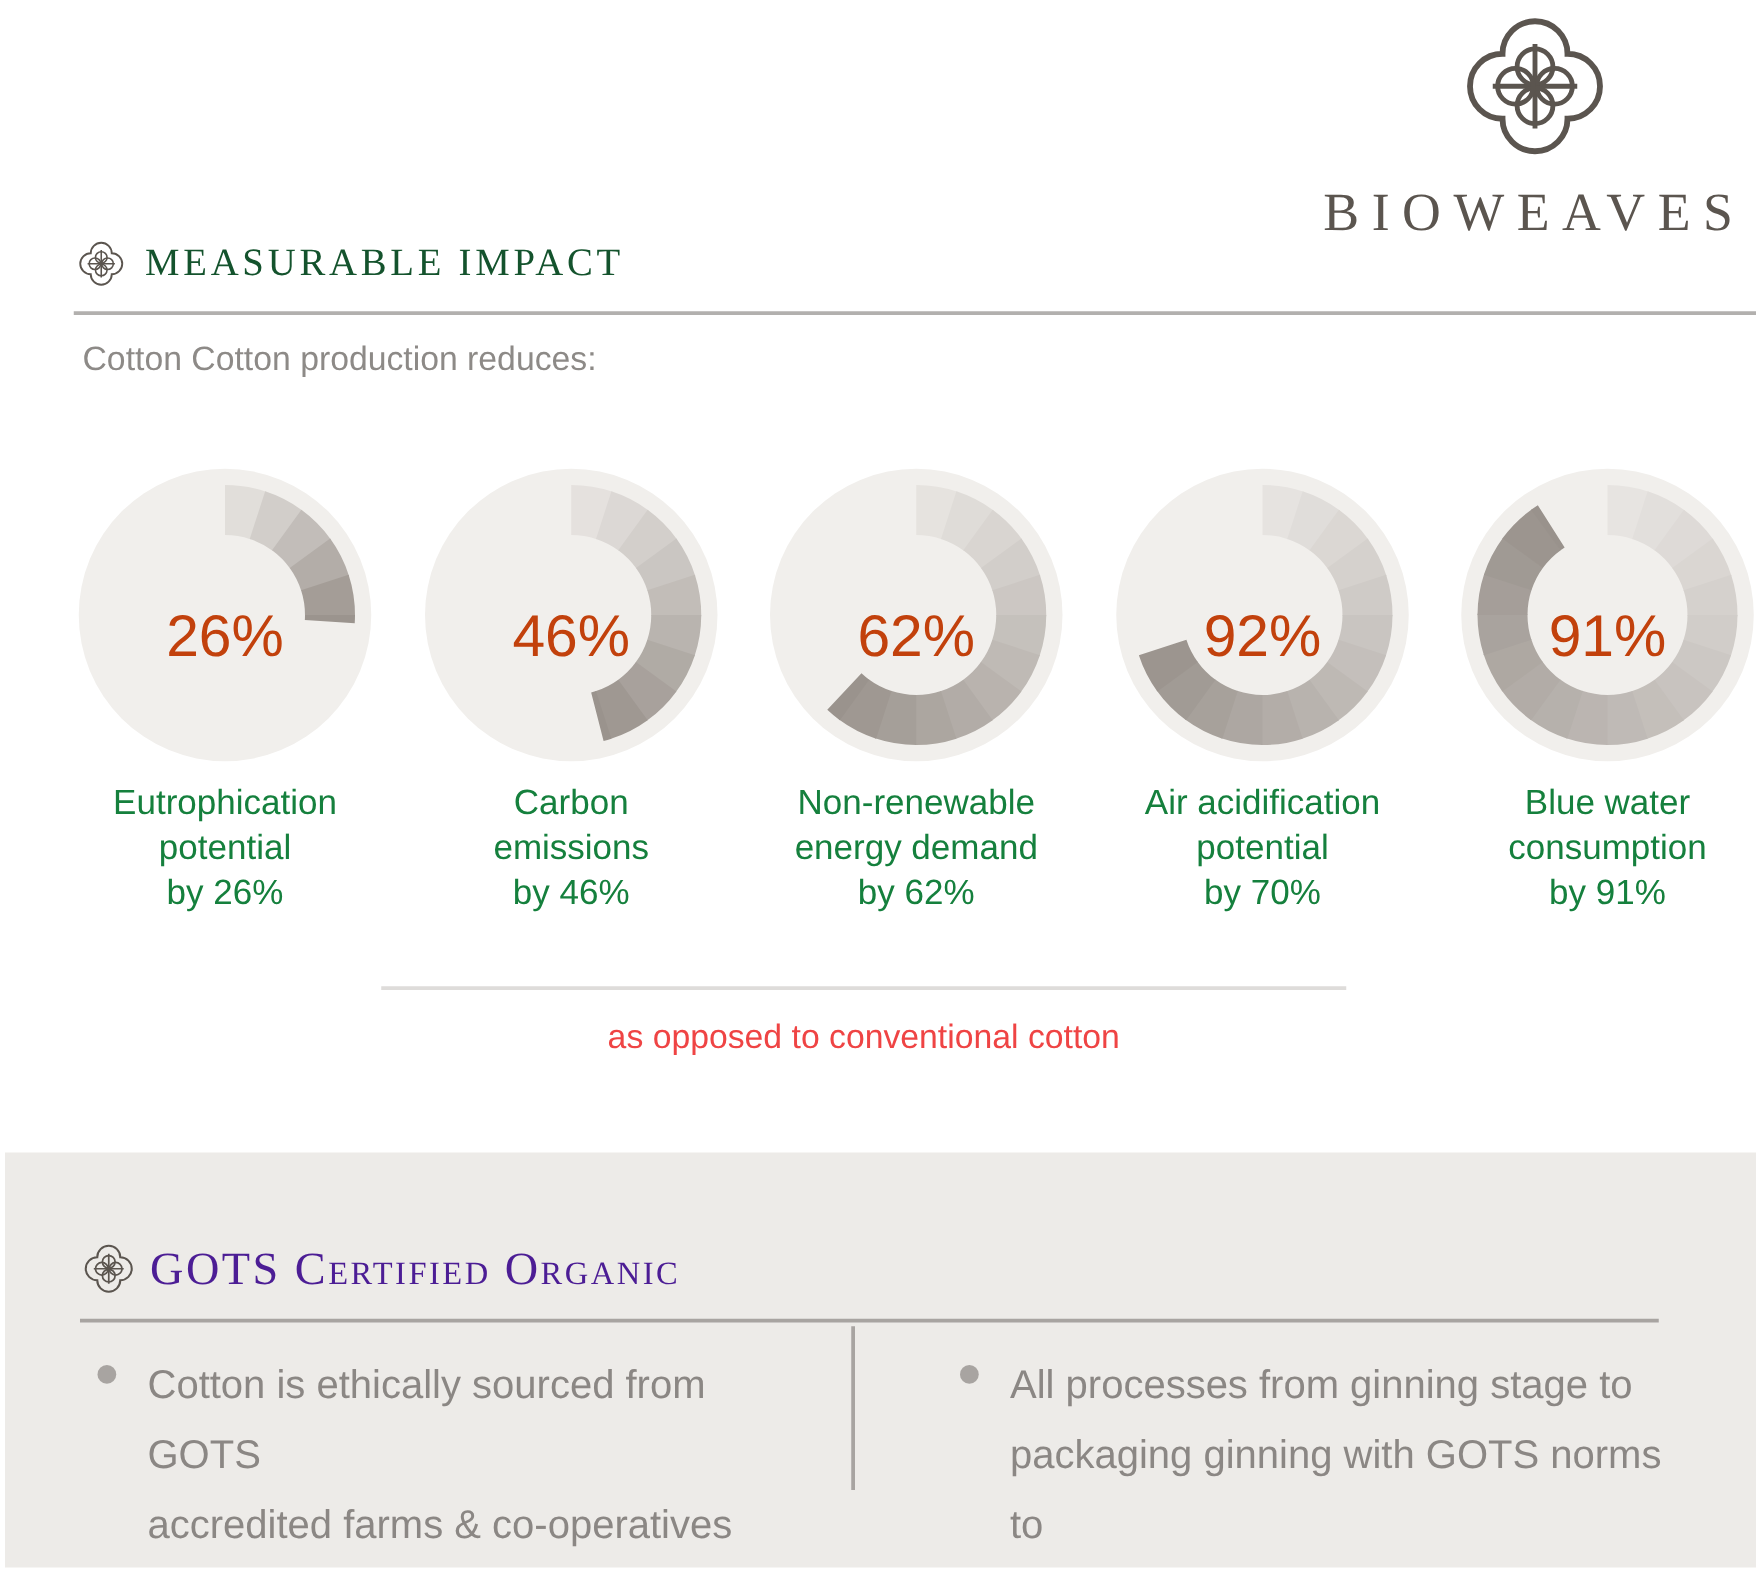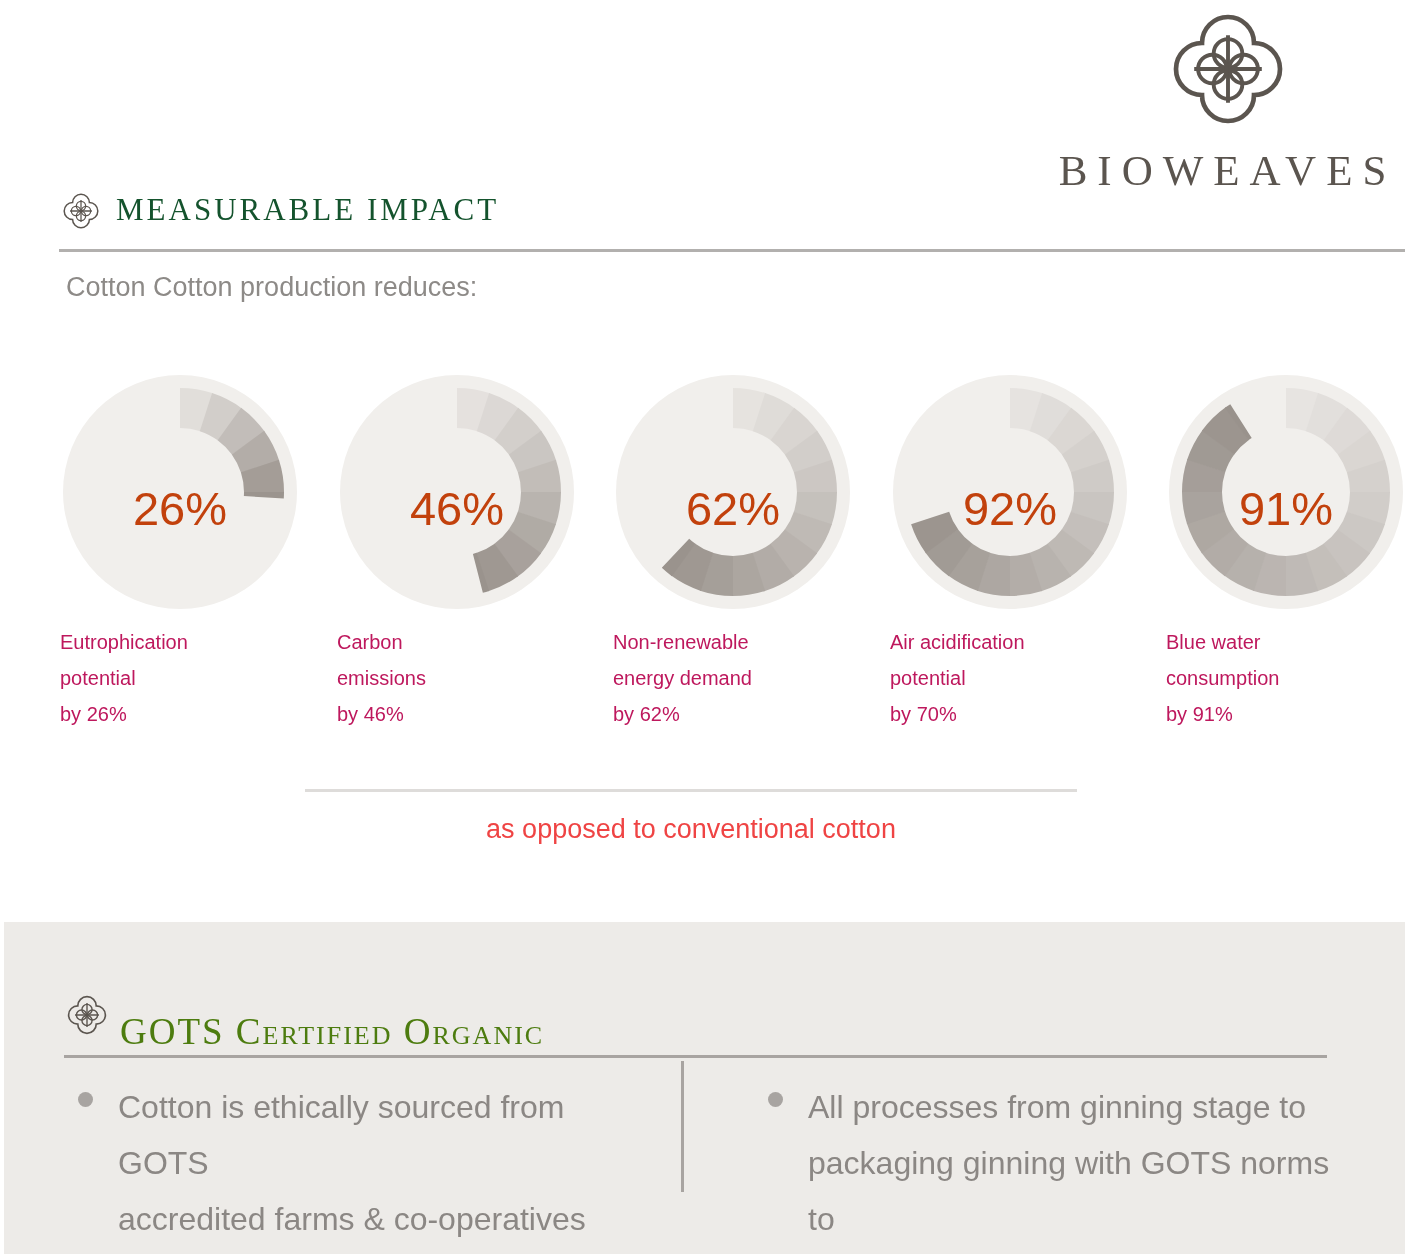--- a/index.html
+++ b/index.html
@@ -17,29 +17,29 @@
   .impact-title{left:116px;top:192px;font-family:"Liberation Serif","DejaVu Serif",serif;
                 font-size:31px;letter-spacing:3px;color:#14532d;font-weight:500;}
   .rule{background:#b2b0ae;height:3px;}
   .rule-top{left:59px;top:249px;width:1346px;}
   .intro{left:66px;top:272px;font-size:27px;color:#8d8a87;}
   
   .gauge{position:absolute;top:372px;width:240px;height:350px;}
   .gauge svg{display:block;}
   .gauge .pct{position:absolute;left:0;top:16px;width:240px;height:240px;display:flex;
               align-items:center;justify-content:center;font-size:47px;color:#c2410c;}
-  .gauge .glabel{margin-top:12px;text-align:left;font-size:20px;line-height:36px;
-                 color:#be185d;white-space:pre-line;}
+  .gauge .glabel{margin-top:12px;text-align:center;font-size:28px;line-height:36px;
+                 color:#15803d;white-space:pre-line;}
   .rule-light{left:305px;top:789px;width:772px;height:3px;background:#dedcda;}
   .footnote{left:303px;top:814px;width:776px;text-align:center;font-size:27px;color:#ef4444;}
   
   .panel{left:4px;top:922px;width:1401px;height:332px;background:#edebe8;}
   .gots-icon{left:60px;top:70px;width:46px;height:46px;}
-  .gots-title{left:116px;top:88px;font-family:"Liberation Serif","DejaVu Serif",serif;
-              font-variant:small-caps;font-size:37px;letter-spacing:2px;color:#4d7c0f;}
+  .gots-title{left:116px;top:72px;font-family:"Liberation Serif","DejaVu Serif",serif;
+              font-variant:small-caps;font-size:37px;letter-spacing:2px;color:#4c1d95;}
   .gots-rule{left:60px;top:133px;width:1263px;height:3px;background:#a8a4a1;}
   .gots-vline{left:677px;top:139px;width:3px;height:131px;background:#a8a4a1;}
   .bullet-dot{width:15px;height:15px;border-radius:50%;background:#a8a4a1;}
   .dot-1{left:74px;top:170px;}
   .dot-2{left:764px;top:170px;}
   .bullet-text{font-size:32px;line-height:56px;color:#8b8784;white-space:pre-line;}
   .bullet-1{left:114px;top:157px;width:510px;}
   .bullet-2{left:804px;top:157px;width:530px;}
 </style>
 </head>

